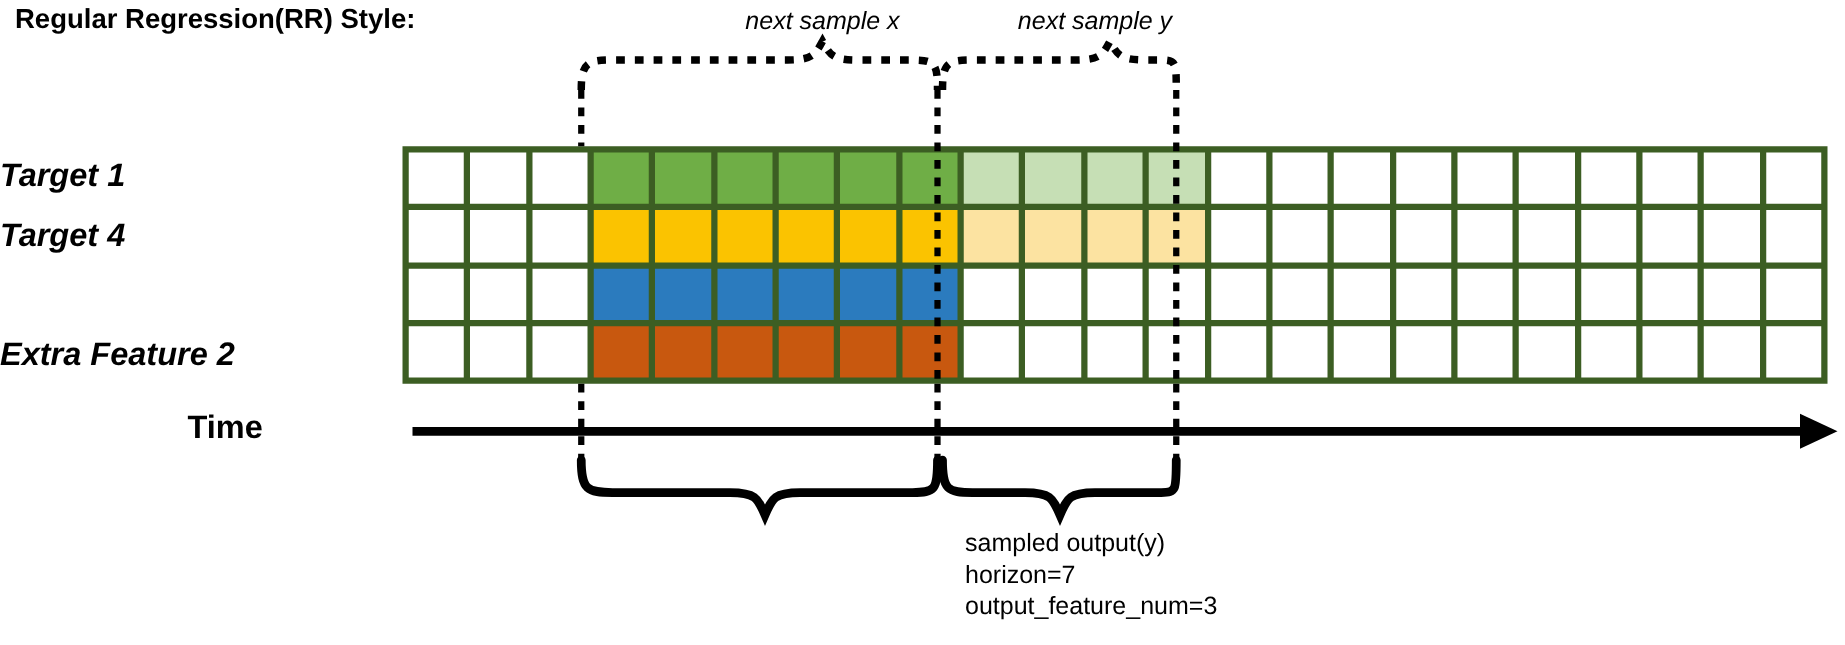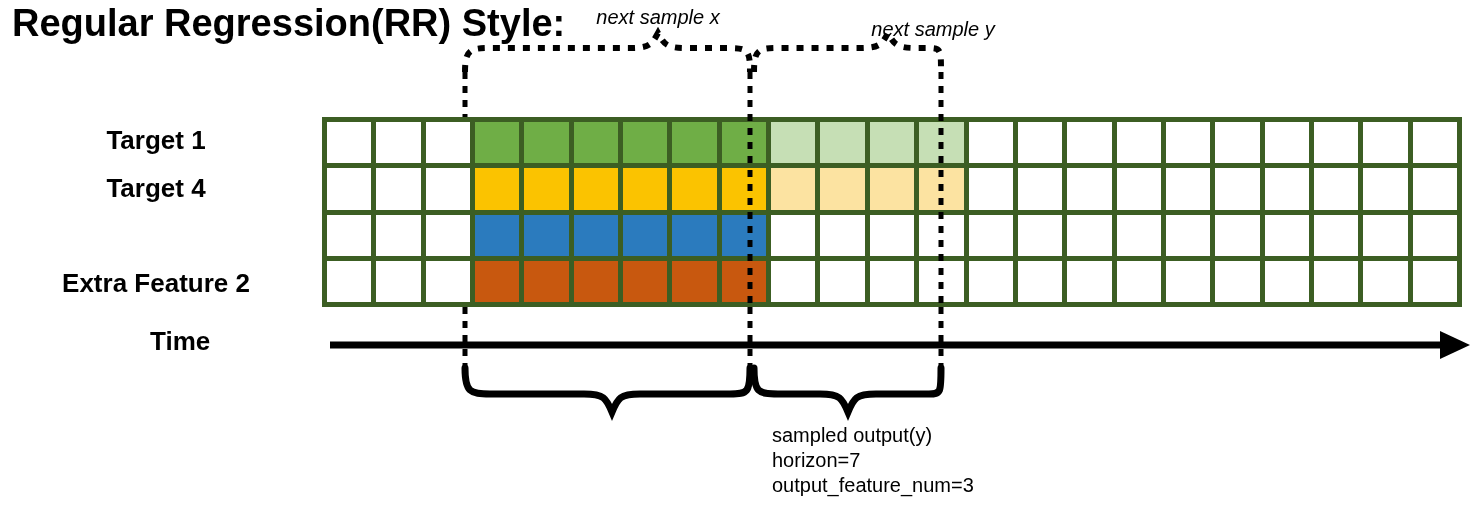--- a/index.html
+++ b/index.html
@@ -11,42 +11,43 @@
     position: relative;
     overflow: hidden;
     font-family: "Liberation Sans", sans-serif;
     color: #000000;
   }
   #stage { position: absolute; inset: 0; }
 
   .title {
     position: absolute;
     left: 12px; top: 2px;
-    font-size: 38px;
+    font-size: 22px;
     font-weight: 700;
     letter-spacing: 0px;
     white-space: nowrap;
   }
 
   
   .row-labels {
     position: absolute;
     left: 0px; top: 117px;
     width: 312px; height: 190px;
   }
   .row-label {
     position: absolute;
     right: 0;
     width: 312px;
     height: 47.5px;
     line-height: 47.5px;
-    text-align: center;
+    text-align: left;
     font-size: 26px;
     font-weight: 700;
     white-space: nowrap;
+    font-style: italic;
   }
 
   
   .grid {
     position: absolute;
     left: 322px; top: 117px;
     width: 1140px; height: 190px;
     background: #3c5e23;
     display: grid;
     grid-template-columns: repeat(23, 1fr);
@@ -225,21 +226,21 @@
     </g>
 
     <path d="M 465,368 C 465,392 470,394 490,394 L 584,394 C 604,394 606,398 612,412
              C 618,398 620,394 640,394 L 730,394 C 748,394 750,392 750,368" fill="none" stroke="#000000" stroke-width="7" stroke-linecap="round"></path>
 
     <path d="M 754,368 C 754,392 758,394 778,394 L 820,394 C 840,394 842,398 848,412
              C 854,398 856,394 876,394 L 929,394 C 941,394 941,392 941,368" fill="none" stroke="#000000" stroke-width="7" stroke-linecap="round"></path>
   </svg>
 
   <div class="brace-label" style="left:558px; top:6px; width:200px;text-align:center;">next sample x</div>
-  <div class="brace-label" style="left:833px; top:6px; width:200px;margin-top:12px;">next sample y</div>
+  <div class="brace-label" style="left:776px; top:6px; width:200px;">next sample y</div>
 
   <div class="time-label">Time</div>
 
   <div class="caption" style="left:772px; top:423px;">
     <div>sampled output(y)</div>
     <div>horizon=7</div>
     <div>output_feature_num=3</div>
   </div>
 
 </div>

